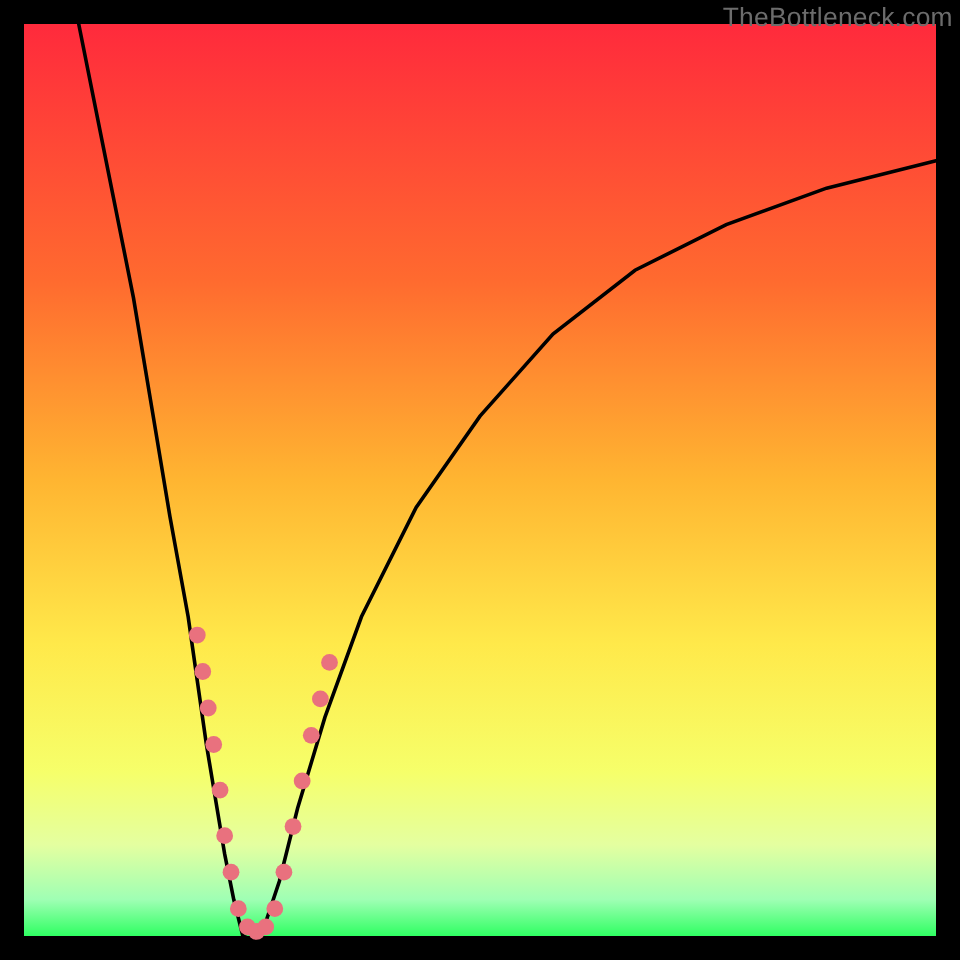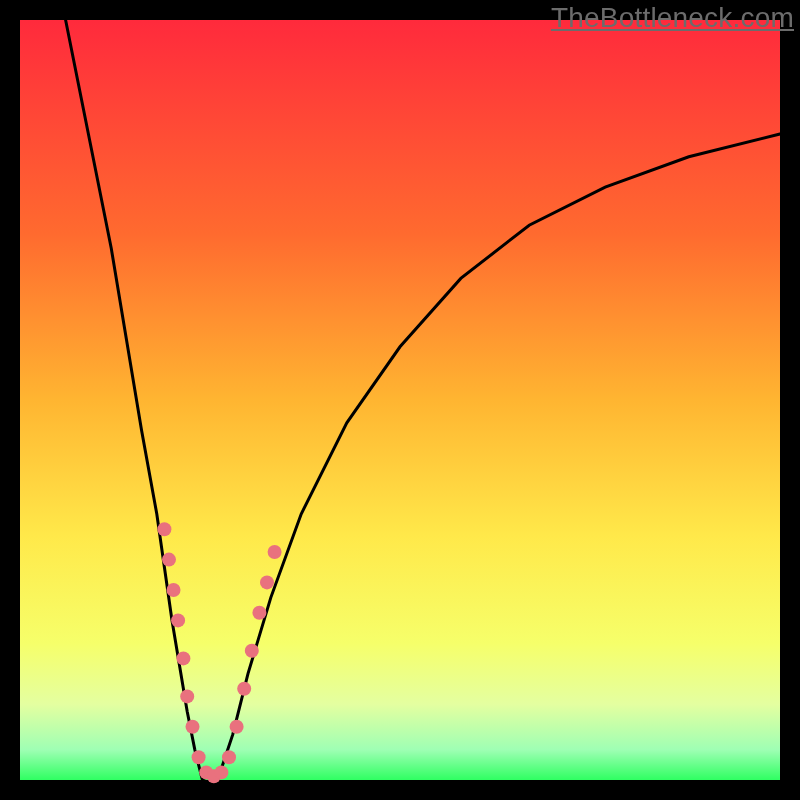--- a/index.html
+++ b/index.html
@@ -24,25 +24,24 @@
     left: 0;
     top: 0;
     width: 760px;
     height: 760px;
   }
   .watermark {
     position: absolute;
     top: 2px;
     right: 6px;
     color: #6c6c6c;
-    font-size: 28px;
+    font-size: 22px;
     font-weight: 500;
     letter-spacing: 0.2px;
     user-select: none;
-    text-decoration: underline;
   }
   svg.curve {
     position: absolute;
     left: 20px;
     top: 20px;
     width: 760px;
     height: 760px;
     overflow: visible;
   }
 </style>

